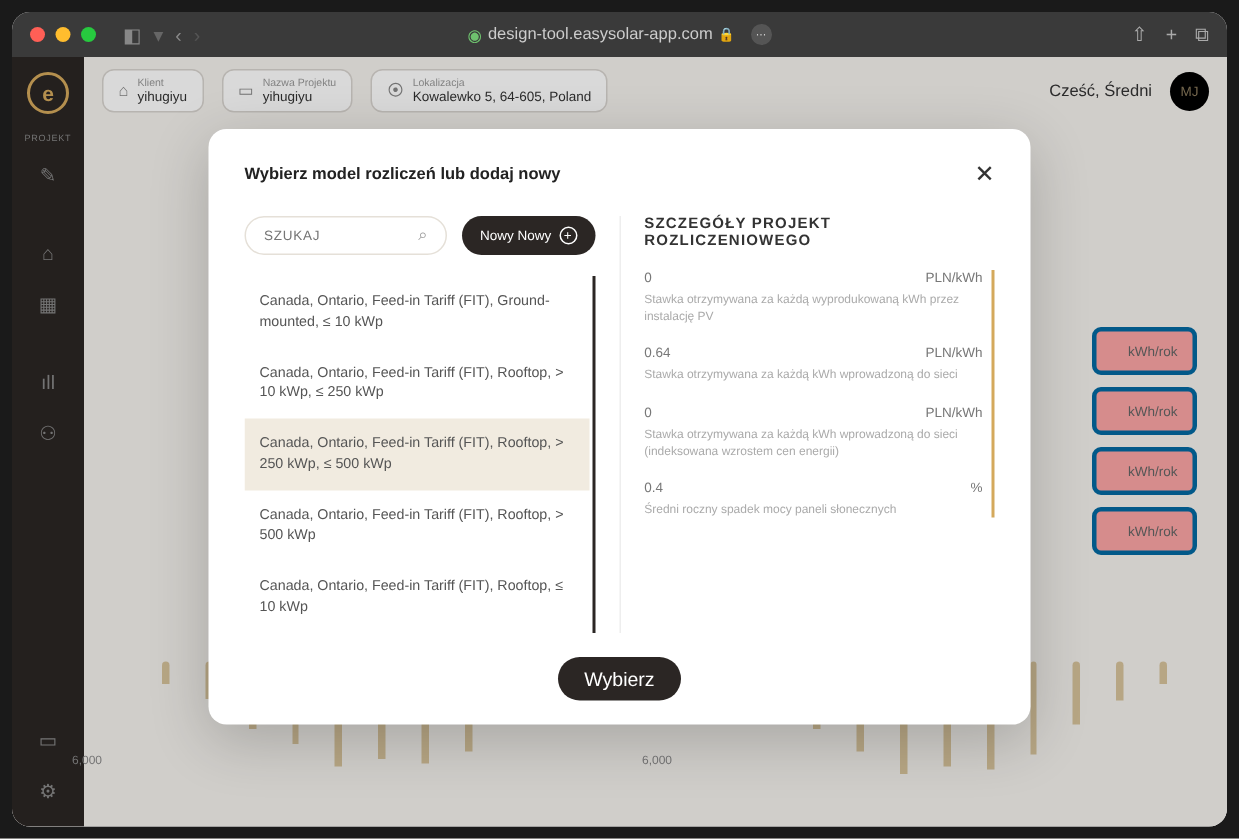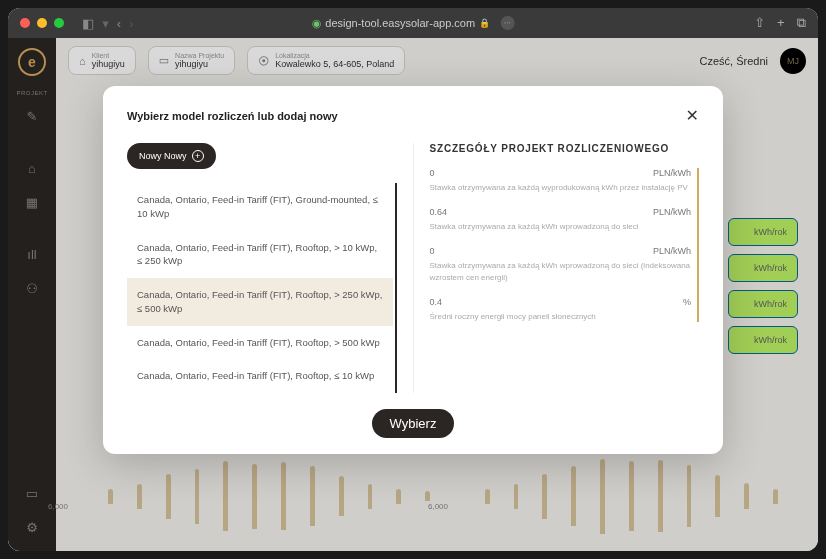--- a/index.html
+++ b/index.html
@@ -24,26 +24,26 @@
 .side-ic.gear{margin-top:auto}
 .topbar{position:absolute;top:8px;left:60px;right:12px;display:flex;align-items:center;gap:12px}
 .crumb{border:1px solid #d8d4cf;border-radius:8px;padding:5px 10px;display:flex;align-items:center;gap:6px;background:#fff}
 .crumb-ic{font-size:11px;color:#888}
 .crumb-txt{display:flex;flex-direction:column}
 .crumb-txt .lbl{font-size:7px;color:#999}
 .crumb-txt .val{font-size:9px;color:#333;font-weight:500}
 .greeting{margin-left:auto;font-size:11px;color:#333}
 .avatar{width:26px;height:26px;border-radius:50%;background:#000000;display:flex;align-items:center;justify-content:center;font-size:9px;color:#8a7a5c;font-weight:500}
 .bg-chips{position:absolute;right:20px;top:180px;display:flex;flex-direction:column;gap:8px}
-.bg-chip{background:#bef264;border:1px solid #0369a1;border-radius:6px;padding:8px 10px;font-size:9px;color:#666;width:70px;text-align:right}
-.bg-chart{position:absolute;bottom:0;left:60px;right:0;height:110px;display:flex;align-items:center;gap:24px;padding:0 40px}
+.bg-chip{background:#fca5a5;border:3px solid #0369a1;border-radius:6px;padding:8px 10px;font-size:9px;color:#666;width:70px;text-align:right}
+.bg-chart{position:absolute;bottom:0;left:60px;right:0;height:110px;display:flex;align-items:flex-start;gap:24px;padding:0 40px}
 .bar{background:#d8c49c;width:22px;border-radius:3px 3px 0 0}
 .chart-lbl{position:absolute;font-size:8px;color:#888}
 .overlay{position:absolute;inset:0;background:rgba(0,0,0,0.15);display:flex;align-items:flex-start;justify-content:center;padding-top:48px}
-.modal{background:#fff;border-radius:12px;width:620px;box-shadow:0 10px 40px rgba(0,0,0,0.2);padding:20px 24px 16px}
+.modal{background:#fff;border-radius:12px;width:548px;box-shadow:0 10px 40px rgba(0,0,0,0.2);padding:20px 24px 16px}
 .modal-hd{display:flex;justify-content:space-between;align-items:center;margin-bottom:18px}
 .modal-hd h3{font-size:11px;font-weight:600;color:#222}
 .close{font-size:16px;cursor:pointer;color:#333}
 .modal-body{display:flex;gap:16px}
 .left-pane{flex:1}
 .search-row{display:flex;gap:10px;margin-bottom:14px;align-items:center}
 .search{flex:1;border:1px solid #e5e0d8;border-radius:18px;padding:6px 12px;display:flex;align-items:center;justify-content:space-between}
 .search input{border:none;outline:none;font-size:9px;color:#999;background:transparent;letter-spacing:0.5px;width:80%}
 .search-ic{font-size:11px;color:#999}
 .add-btn{background:#2b2624;color:#fff;border:none;border-radius:18px;padding:7px 12px;font-size:9px;display:flex;align-items:center;gap:5px;cursor:pointer;font-weight:500}
@@ -167,20 +167,24 @@
 
     <div class="overlay">
       <div class="modal">
         <div class="modal-hd">
           <h3>Wybierz model rozliczeń lub dodaj nowy</h3>
           <span class="close">✕</span>
         </div>
         <div class="modal-body">
           <div class="left-pane">
             <div class="search-row">
+              <div class="search">
+                <input placeholder="SZUKAJ" style="">
+                <span class="search-ic">⌕</span>
+              </div>
               <button class="add-btn">
                 <span>Nowy Nowy</span>
                   <span class="plus">+</span>
               </button>
             </div>
             <div class="list">
               <div class="item">Canada, Ontario, Feed-in Tariff (FIT), Ground-mounted, ≤ 10 kWp</div>
               <div class="item">Canada, Ontario, Feed-in Tariff (FIT), Rooftop, &gt; 10 kWp, ≤ 250 kWp</div>
               <div class="item sel">Canada, Ontario, Feed-in Tariff (FIT), Rooftop, &gt; 250 kWp, ≤ 500 kWp</div>
               <div class="item">Canada, Ontario, Feed-in Tariff (FIT), Rooftop, &gt; 500 kWp</div>
@@ -202,21 +206,21 @@
               <div class="desc">Stawka otrzymywana za każdą kWh wprowadzoną do sieci</div>
               <div class="row">
                   <span>0</span>
                   <span>PLN/kWh</span>
                 </div>
               <div class="desc">Stawka otrzymywana za każdą kWh wprowadzoną do sieci (indeksowana wzrostem cen energii)</div>
               <div class="row">
                   <span>0.4</span>
                   <span>%</span>
                 </div>
-              <div class="desc">Średni roczny energii mocy paneli słonecznych</div>
+              <div class="desc">Średni roczny spadek mocy paneli słonecznych</div>
             </div>
           </div>
         </div>
         <div class="modal-ft">
           <button class="select-btn">Wybierz</button>
         </div>
       </div>
     </div>
 
   </div>

